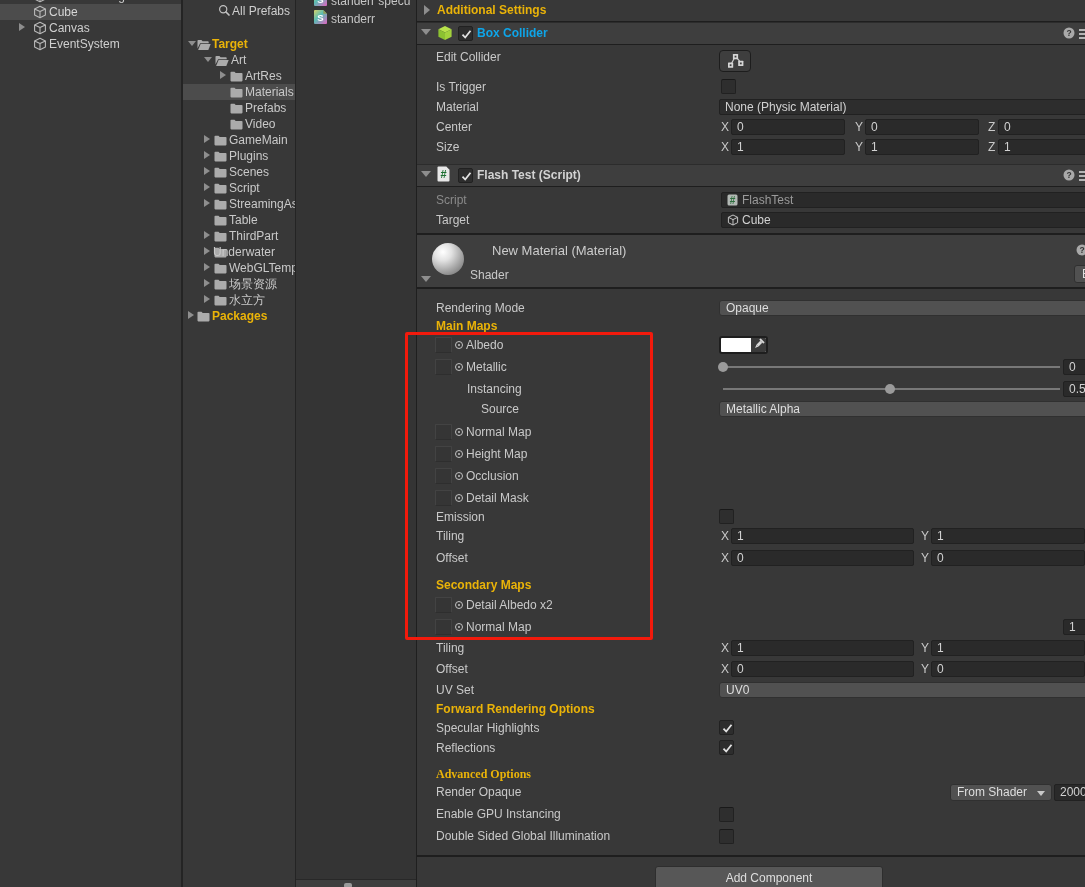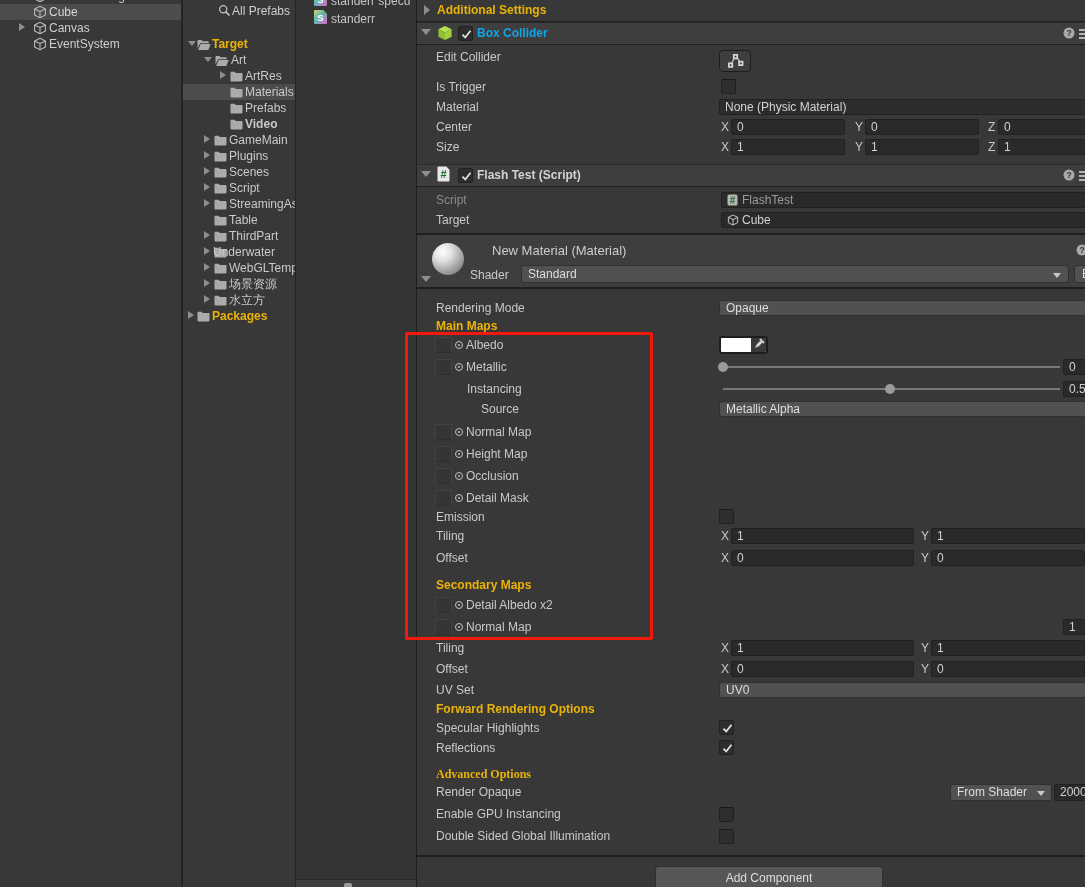--- a/index.html
+++ b/index.html
@@ -108,21 +108,21 @@
   <span class="lbl" style="left:62px;top:84px;">Materials</span>
 
   <span class="abs" style="left:47px;top:103px;"><svg width="13" height="11" viewBox="0 0 13 11">
           <path fill="#ababab" d="M0.5 1.5 Q0.5 0.7 1.3 0.7 L4.5 0.7 L5.7 2 L11.7 2 Q12.5 2 12.5 2.8 L12.5 9.6 Q12.5 10.4 11.7 10.4 L1.3 10.4 Q0.5 10.4 0.5 9.6 Z"></path>
         </svg></span>
   <span class="lbl" style="left:62px;top:100px;">Prefabs</span>
 
   <span class="abs" style="left:47px;top:119px;"><svg width="13" height="11" viewBox="0 0 13 11">
           <path fill="#ababab" d="M0.5 1.5 Q0.5 0.7 1.3 0.7 L4.5 0.7 L5.7 2 L11.7 2 Q12.5 2 12.5 2.8 L12.5 9.6 Q12.5 10.4 11.7 10.4 L1.3 10.4 Q0.5 10.4 0.5 9.6 Z"></path>
         </svg></span>
-  <span class="lbl" style="left:62px;top:116px;font-weight:bold;">Video</span>
+  <span class="lbl" style="left:62px;top:116px;">Video</span>
 
   <span class="tri-r" style="left:21px;top:135px;border-width:4.5px 0 4.5px 6px;"></span>
   <span class="abs" style="left:31px;top:135px;"><svg width="13" height="11" viewBox="0 0 13 11">
           <path fill="#ababab" d="M0.5 1.5 Q0.5 0.7 1.3 0.7 L4.5 0.7 L5.7 2 L11.7 2 Q12.5 2 12.5 2.8 L12.5 9.6 Q12.5 10.4 11.7 10.4 L1.3 10.4 Q0.5 10.4 0.5 9.6 Z"></path>
         </svg></span>
   <span class="lbl" style="left:46px;top:132px;">GameMain</span>
 
   <span class="tri-r" style="left:21px;top:151px;border-width:4.5px 0 4.5px 6px;"></span>
   <span class="abs" style="left:31px;top:151px;"><svg width="13" height="11" viewBox="0 0 13 11">
           <path fill="#ababab" d="M0.5 1.5 Q0.5 0.7 1.3 0.7 L4.5 0.7 L5.7 2 L11.7 2 Q12.5 2 12.5 2.8 L12.5 9.6 Q12.5 10.4 11.7 10.4 L1.3 10.4 Q0.5 10.4 0.5 9.6 Z"></path>
@@ -329,23 +329,20 @@
   <div class="sep" style="left:0;top:233px;width:668px;height:2px;"></div>
   <div class="abs" style="left:0;top:235px;width:668px;height:52px;background:#3e3e3e;"></div>
   <div class="abs" style="left:15px;top:243px;width:32px;height:32px;border-radius:50%;background:radial-gradient(circle at 34% 28%, #ffffff, #e2e2e2 28%, #ababab 58%, #7c7c7c 85%, #6e6e6e 100%);"></div>
   <span class="lbl" style="left:75px;top:243px;font-size:13px;color:#cccccc;">New Material (Material)</span>
   <span class="abs" style="left:659px;top:244px;"><svg width="12" height="12" viewBox="0 0 12 12">
           <circle cx="6" cy="6" r="5.5" fill="#a9a9a9"></circle>
           <text x="6" y="8.8" font-size="8.5" font-weight="bold" fill="#333333" text-anchor="middle" font-family="Liberation Sans">?</text>
         </svg></span>
   <span class="tri-d" style="left:4px;top:276px;border-width:6.5px 5px 0 5px;"></span>
   <span class="lbl" style="left:53px;top:267px;">Shader</span>
-  <div class="drop" style="left:104px;top:265px;width:548px;height:18px;line-height:16px;">Standard
-    <span class="abs" style="right:7px;top:7px;width:0;height:0;border-style:solid;border-width:5px 4px 0 4px;border-color:#c9c9c9 transparent transparent transparent;"></span>
-  </div>
   <div class="abs" style="left:657px;top:265px;width:32px;height:18px;background:#515151;border:1px solid #303030;border-radius:3px;color:#dedede;font-size:12px;line-height:16px;padding-left:7px;">Ed</div>
   <div class="sep" style="left:0;top:287px;width:668px;height:2px;"></div>
 
   <span class="lbl" style="left:19px;top:300px;">Rendering Mode</span>
   <div class="drop" style="left:302px;top:300px;width:370px;">Opaque</div>
   <span class="lbl bold" style="left:19px;top:318px;">Main Maps</span>
 
   <span class="slot" style="left:18px;top:337px;"></span>
   <span class="pdot" style="left:38px;top:341px;"></span>
   <span class="lbl" style="left:49px;top:337px;">Albedo</span>

